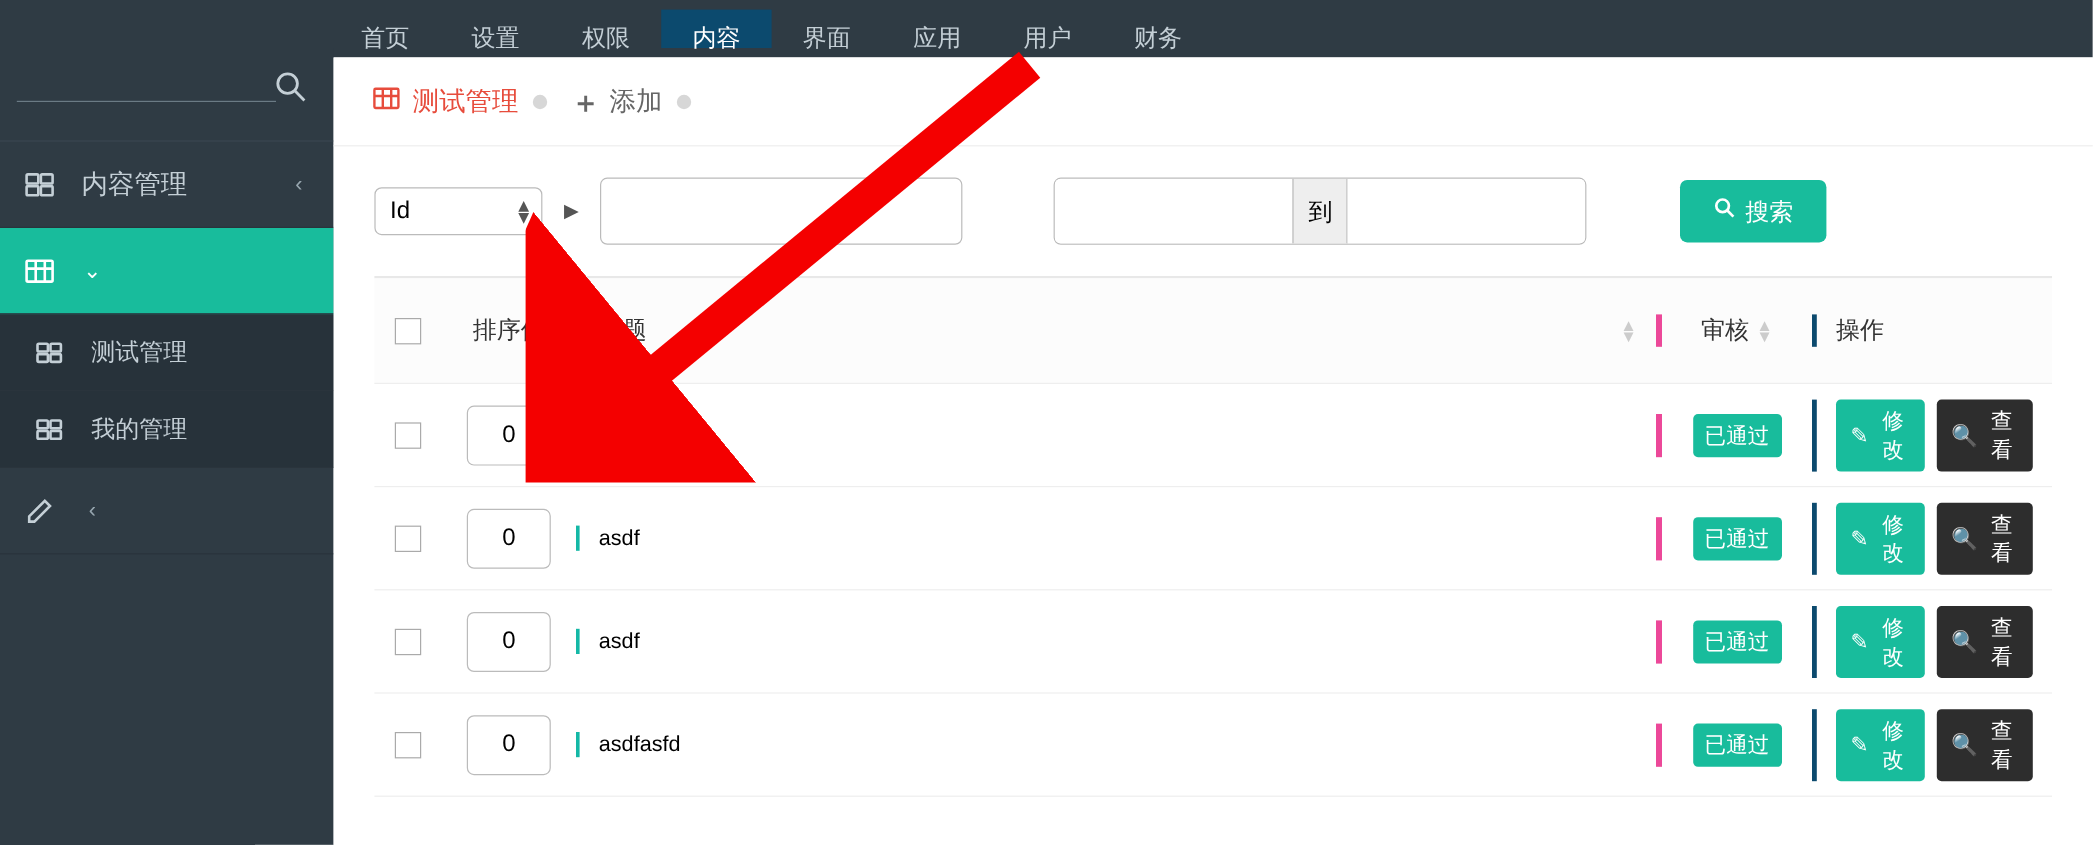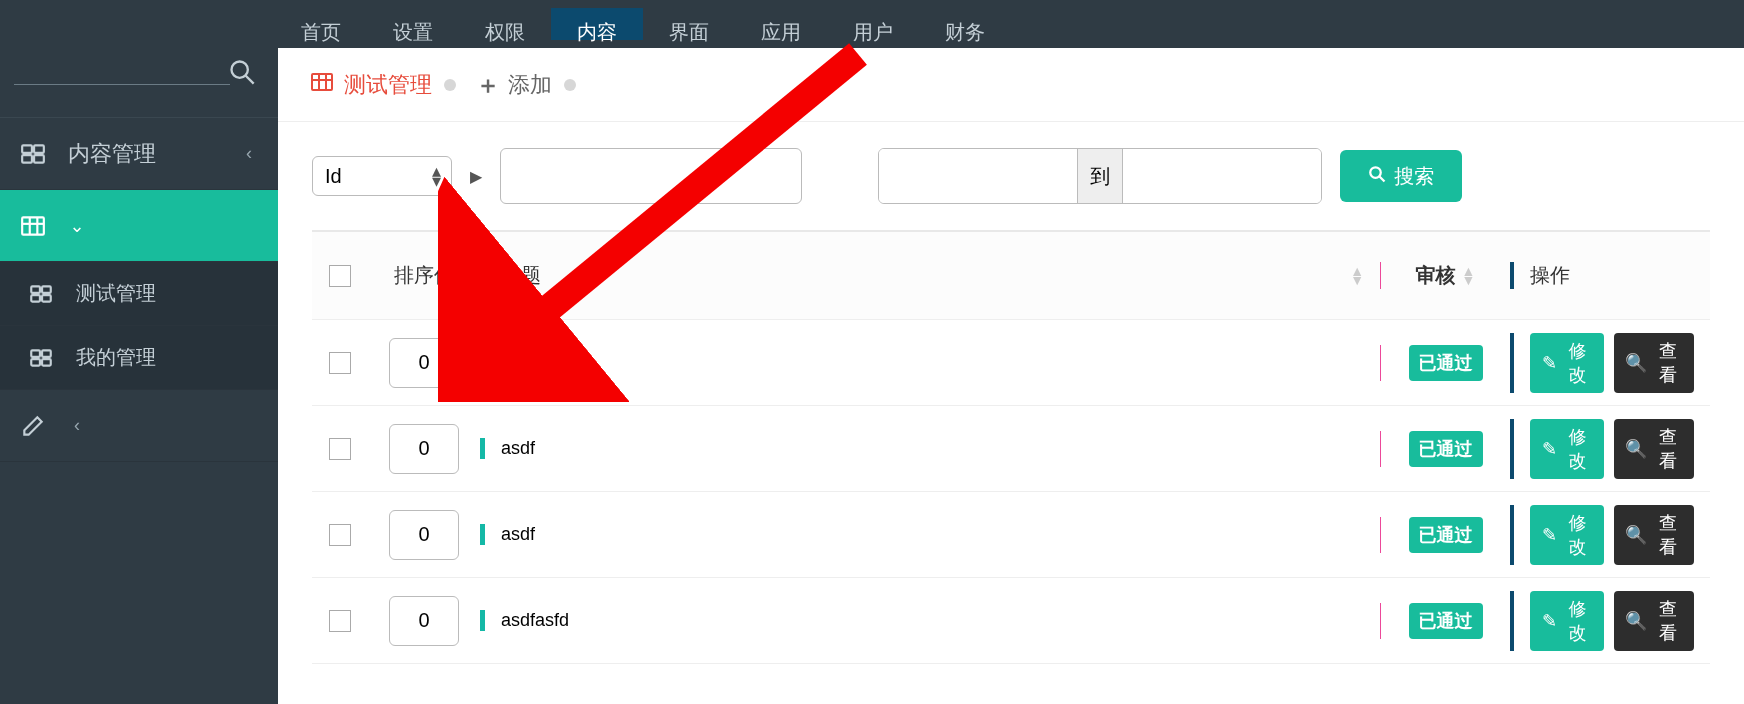--- a/index.html
+++ b/index.html
@@ -30,31 +30,31 @@
 .tab.secondary .ticon { color: #666; margin-right: 8px; }
 
 .filters { padding: 26px 34px; display: flex; align-items: center; gap: 18px; }
 .sel { height: 40px; width: 140px; border: 1px solid #bbb; border-radius: 6px; padding: 0 34px 0 12px; font-size: 20px; position: relative; display: flex; align-items: center; background: #fff; }
 .sel .updown { position: absolute; right: 10px; font-size: 18px; line-height: 10px; color: #555; }
 .tri { font-size: 16px; color: #555; }
 .txt { height: 56px; width: 302px; border: 1px solid #bbb; border-radius: 6px; }
 .range { display: flex; align-items: center; border: 1px solid #bbb; border-radius: 6px; height: 56px; overflow: hidden; margin-left: 58px; }
 .range input { border: none; height: 100%; width: 198px; padding: 0 10px; font-size: 18px; outline: none; }
 .range .mid { background: #eee; height: 100%; display: flex; align-items: center; padding: 0 12px; font-size: 20px; border-left: 1px solid #bbb; border-right: 1px solid #bbb; }
-.search-btn { background: #18bc9c; color: #fff; border: none; height: 52px; padding: 16px 28px; border-radius: 6px; font-size: 20px; display: flex; align-items: center; gap: 8px; cursor: pointer; }
+.search-btn { background: #18bc9c; color: #fff; border: none; height: 52px; padding: 16px 28px; border-radius: 6px; font-size: 20px; display: flex; align-items: center; gap: 8px; margin-left: 60px; cursor: pointer; }
 
 .table { border-top: 2px solid #e8e8e8; margin: 0 34px; }
 .thead, .trow { display: flex; align-items: center; border-bottom: 1px solid #eee; }
 .thead { background: #fcfcfc; height: 88px; font-size: 20px; color: #333; }
 .trow { height: 86px; }
 .cell { padding: 0 16px; display: flex; align-items: center; }
 .c-cb { width: 56px; justify-content: center; }
 .c-sort { width: 112px; justify-content: center; }
-.c-subj { flex: 1; border-left: 5px solid #14b8a6; }
-.c-aud { width: 130px; border-left: 1px solid #ec4899; justify-content: center; font-weight: bold; }
+.c-subj { flex: 1; border-left: 3px solid #14b8a6; }
+.c-aud { width: 130px; border-left: 5px solid #ec4899; justify-content: center; }
 .c-op { width: 200px; border-left: 4px solid #0c4a6e; gap: 10px; }
 .thead .c-subj, .thead .c-aud { position: relative; }
 .sortic { color: #ccc; font-size: 14px; margin-left: auto; line-height: 8px; text-align: center; }
 .sortic div { line-height: 9px; }
 .cb { width: 22px; height: 22px; border: 1px solid #aaa; background: #fff; cursor: pointer; }
 .sortinput { width: 70px; height: 50px; border: 1px solid #bbb; border-radius: 6px; text-align: center; font-size: 20px; }
 .badge { background: #18bc9c; color: #fff; border-radius: 4px; padding: 6px 10px; font-size: 18px; }
 .btn-sm { border: none; border-radius: 4px; padding: 6px 12px; font-size: 18px; color: #fff; display: flex; align-items: center; gap: 6px; cursor: pointer; }
 .btn-teal { background: #18bc9c; }
 .btn-dark { background: #2d2d2d; }

